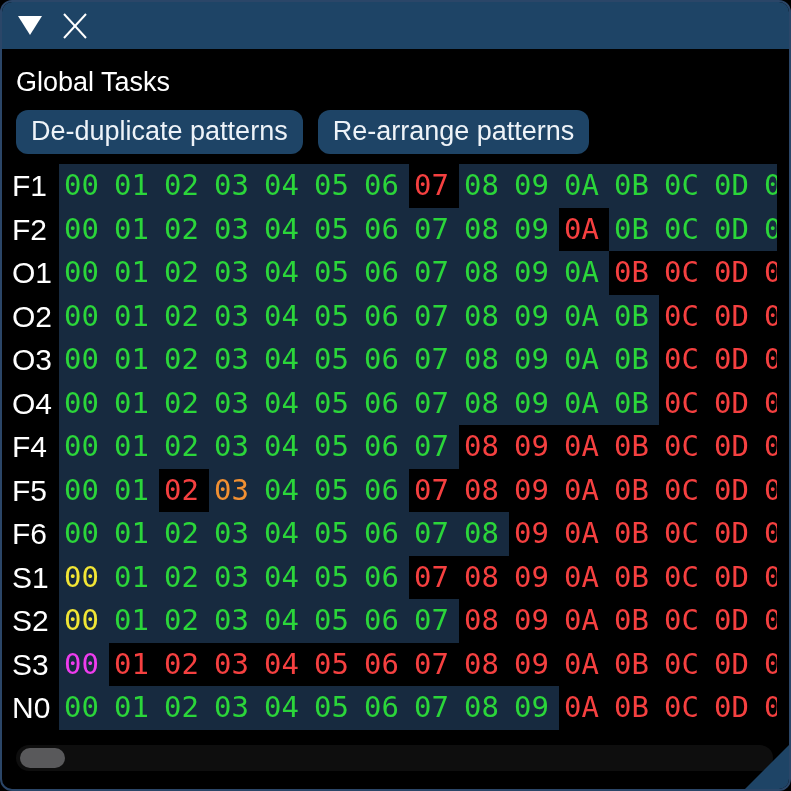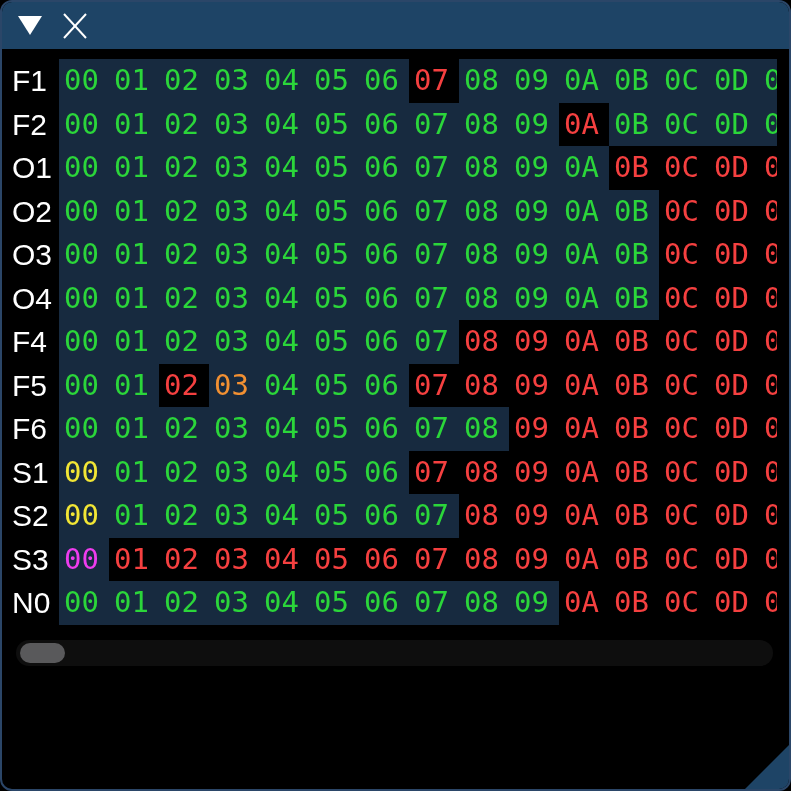--- a/index.html
+++ b/index.html
@@ -60,21 +60,26 @@
 <div class="window">
 
   <div class="titlebar">
     <div class="collapse-tri"></div>
     <svg class="close" width="32" height="32" viewBox="0 0 32 32">
       <line x1="5" y1="4" x2="27" y2="28" stroke="#ffffff" stroke-width="2"></line>
       <line x1="27" y1="4" x2="5" y2="28" stroke="#ffffff" stroke-width="2"></line>
     </svg>
   </div>
 
-
+  <div class="section-title">Global Tasks</div>
+
+  <div class="button-row">
+    <button class="btn">De-duplicate patterns</button>
+    <button class="btn">Re-arrange patterns</button>
+  </div>
 
   <div class="grid" id="grid">
       <div class="prow">
         <div class="row-label">F1</div>
         <div class="cells">
           <div class="cell" style="color: rgb(43, 214, 58); background: rgb(23, 42, 63);">00</div>
           <div class="cell" style="color: rgb(43, 214, 58); background: rgb(23, 42, 63);">01</div>
           <div class="cell" style="color: rgb(43, 214, 58); background: rgb(23, 42, 63);">02</div>
           <div class="cell" style="color: rgb(43, 214, 58); background: rgb(23, 42, 63);">03</div>
           <div class="cell" style="color: rgb(43, 214, 58); background: rgb(23, 42, 63);">04</div>

